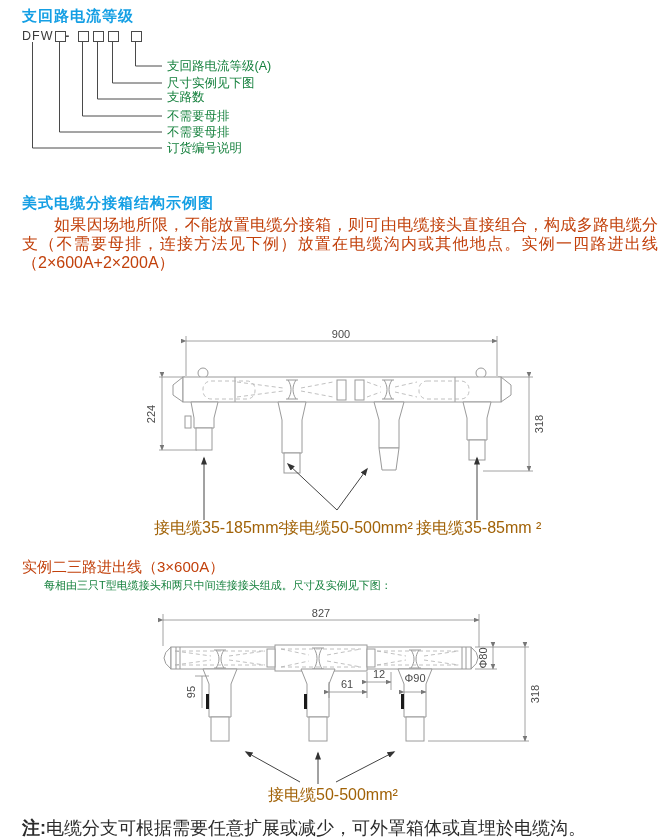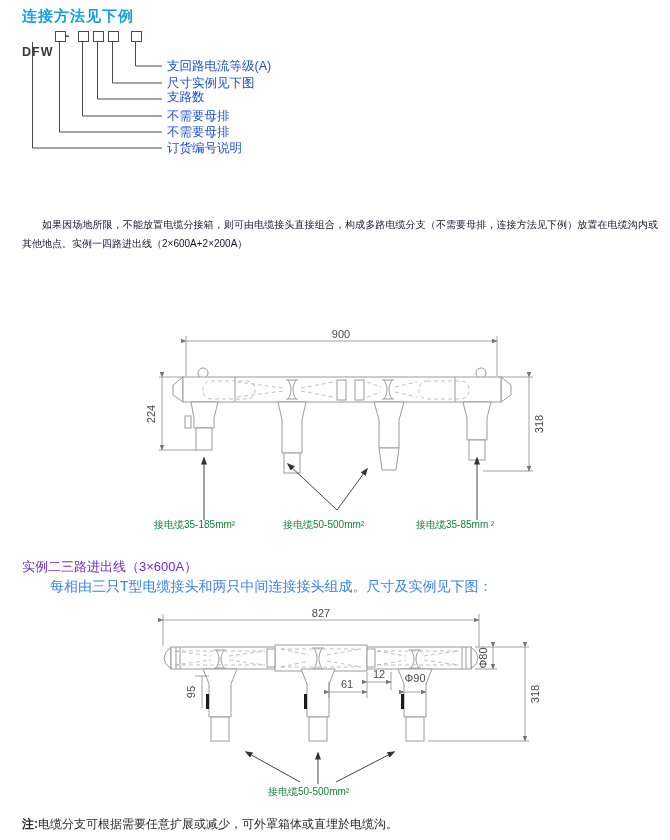--- a/index.html
+++ b/index.html
@@ -1,48 +1,48 @@
 <!DOCTYPE html>
 <html><head>
 <meta charset="utf-8">
 <style>
   html,body{margin:0;padding:0;background:#fff;}
   body{font-family:"Liberation Sans","DejaVu Sans",sans-serif;color:#333;}
   .page{position:relative;width:670px;height:840px;background:#fff;overflow:hidden;}
   .sec-title{position:absolute;font-size:15px;font-weight:bold;color:#149fe4;letter-spacing:1px;}
   
   .model{position:absolute;left:22px;top:29px;width:620px;height:135px;}
-  .model-prefix{position:absolute;left:0;top:16px;font-size:12.5px;font-weight:bold;color:#3a3a3a;letter-spacing:1px;}
+  .model-prefix{position:absolute;left:0;top:0;font-size:12.5px;font-weight:normal;color:#3a3a3a;letter-spacing:1px;}
   .mbox{position:absolute;top:2px;width:9px;height:9px;border:1.4px solid #4a4a4a;background:#fff;}
   .mdash{position:absolute;left:43px;top:-1px;font-size:13px;font-weight:bold;color:#4a4a4a;}
   .model svg{position:absolute;left:0;top:12px;}
-  .mlabel{position:absolute;left:145px;font-size:12.5px;color:#1d4ed8;white-space:nowrap;}
+  .mlabel{position:absolute;left:145px;font-size:12.5px;color:#15803d;white-space:nowrap;}
   
-  .para{position:absolute;left:22px;width:636px;font-size:10px;line-height:19px;text-align:justify;text-indent:2em;color:#0f172a;}
-  .ex2-title{position:absolute;left:22px;top:558px;font-size:13px;color:#6d28d9;}
-  .ex2-desc{position:absolute;left:22px;top:578px;width:620px;font-size:14px;color:#3b82f6;text-indent:2em;}
+  .para{position:absolute;left:22px;width:636px;font-size:16px;line-height:19px;text-align:justify;text-indent:2em;color:#c2410c;}
+  .ex2-title{position:absolute;left:22px;top:558px;font-size:15px;color:#c2410c;}
+  .ex2-desc{position:absolute;left:22px;top:578px;width:620px;font-size:11px;color:#15803d;text-indent:2em;}
   
   .draw{position:absolute;}
-  .cable-label{position:absolute;font-size:10px;color:#15803d;white-space:nowrap;}
-  .note{position:absolute;left:22px;top:816px;font-size:12px;color:#2b2b2b;white-space:nowrap;}
+  .cable-label{position:absolute;font-size:16px;color:#a16207;white-space:nowrap;}
+  .note{position:absolute;left:22px;top:816px;font-size:18px;color:#2b2b2b;white-space:nowrap;}
   .note b{font-weight:bold;}
   svg .dimtxt{font-size:11px;fill:#4a4a4a;font-family:"Liberation Sans","DejaVu Sans",sans-serif;}
   svg .body{fill:#ffffff;stroke:#9a9a9a;stroke-width:1;}
   svg .thin{fill:none;stroke:#9a9a9a;stroke-width:1;}
   svg .dash{fill:none;stroke:#b0b0b0;stroke-width:0.8;stroke-dasharray:4 3;}
   svg .dim{stroke:#8c8c8c;stroke-width:0.8;fill:none;}
   svg .arr{stroke:#444;stroke-width:1;fill:none;}
   svg .tick{fill:#1a1a1a;}
 </style>
 </head>
 <body>
 
 <div class="page">
 
-  <div class="sec-title" style="left:22px;top:7px;">连接方法见下例</div>
+  <div class="sec-title" style="left:22px;top:7px;">支回路电流等级</div>
 
   <div class="model">
     <span class="model-prefix">DFW</span>
     <span class="mbox" style="left:33px"></span>
     <span class="mdash">-</span>
     <span class="mbox" style="left:56px"></span>
     <span class="mbox" style="left:71px"></span>
     <span class="mbox" style="left:86px"></span>
     <span class="mbox" style="left:109px"></span>
     <svg width="600" height="122">
@@ -56,20 +56,21 @@
       </g>
     </svg>
     <div class="mlabel" style="top:29px">支回路电流等级(A)</div>
     <div class="mlabel" style="top:46px">尺寸实例见下图</div>
     <div class="mlabel" style="top:60px">支路数</div>
     <div class="mlabel" style="top:79px">不需要母排</div>
     <div class="mlabel" style="top:95px">不需要母排</div>
     <div class="mlabel" style="top:111px">订货编号说明</div>
   </div>
 
+  <div class="sec-title" style="left:22px;top:194px;">美式电缆分接箱结构示例图</div>
   <div class="para" style="top:215px;">如果因场地所限，不能放置电缆分接箱，则可由电缆接头直接组合，构成多路电缆分支（不需要母排，连接方法见下例）放置在电缆沟内或其他地点。实例一四路进出线（2×600A+2×200A）</div>
 
   <svg class="draw" style="left:115px;top:328px;" width="440" height="215" viewBox="0 0 440 215">
     <defs>
       <marker id="dA" orient="auto" markerWidth="9" markerHeight="8" refX="6.5" refY="3">
           <path d="M0,0 L7,3 L0,6 Z" fill="#777"></path>
         </marker>
       <marker id="aA" orient="auto" markerWidth="9" markerHeight="8" refX="6.5" refY="3">
           <path d="M0,0 L8,3 L0,6 Z" fill="#333"></path>
         </marker>

